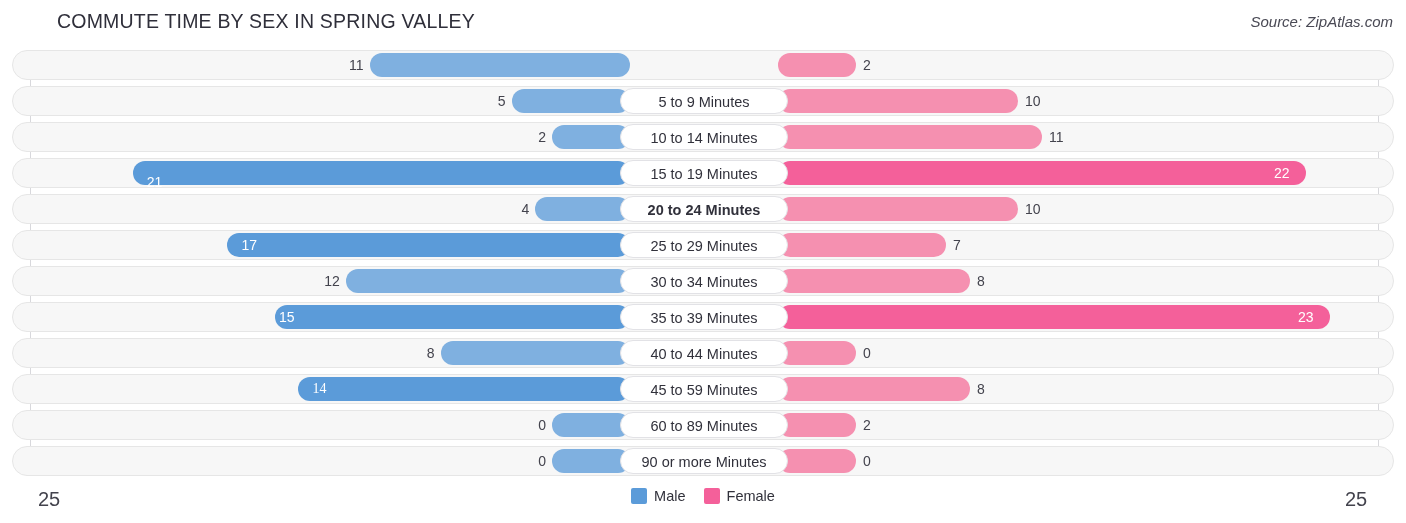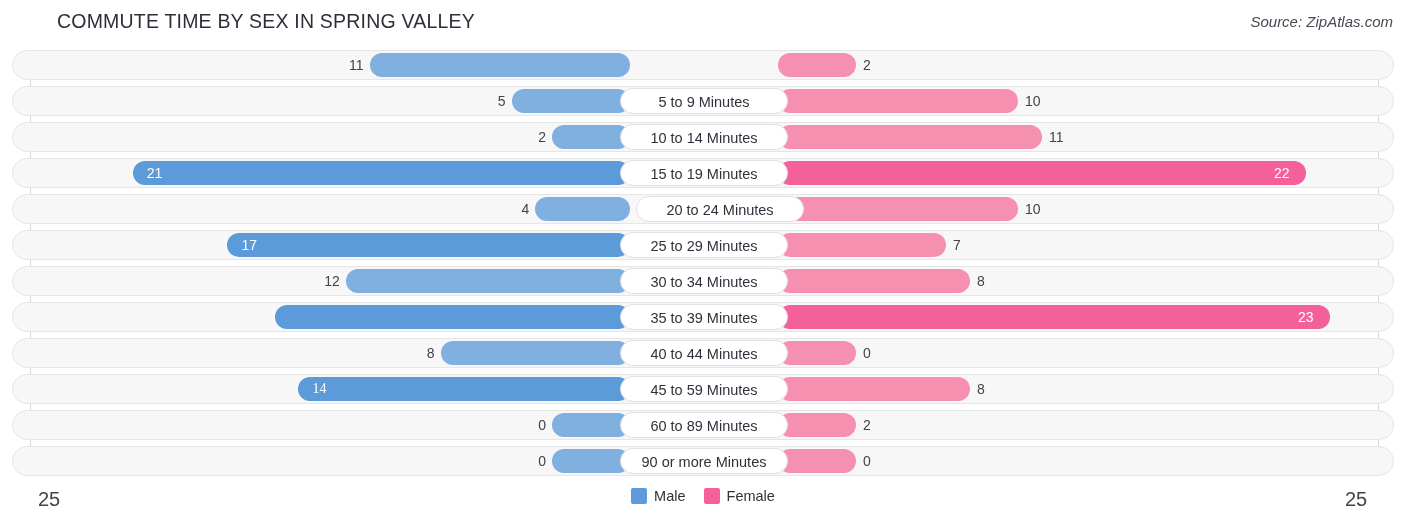--- a/index.html
+++ b/index.html
@@ -108,53 +108,53 @@
         <div class="track"></div>
         <div class="bar bar-male" style="left: 540px; width: 78px;"></div>
         <div class="val" style="right: 848px;">2</div>
         <div class="bar bar-female" style="left: 766px; width: 264px;"></div>
         <div class="val" style="left: 1037px;">11</div>
         <div class="cat-pill" style="left: 608px; width: 168px;">10 to 14 Minutes</div>
       </div>
       <div class="row" style="top: 114px;">
         <div class="track"></div>
         <div class="bar bar-male hi" style="left: 120.72px; width: 497.28px;"></div>
-        <div class="val inside" style="left: 134.72px;">21</div>
+        <div class="val inside" style="left: 134.72px; margin-top: 9px;">21</div>
         <div class="bar bar-female hi" style="left: 766px; width: 528px;"></div>
         <div class="val inside" style="left: 1262px;">22</div>
         <div class="cat-pill" style="left: 608px; width: 168px;">15 to 19 Minutes</div>
       </div>
       <div class="row" style="top: 150px;">
         <div class="track"></div>
         <div class="bar bar-male" style="left: 523.28px; width: 94.72px;"></div>
         <div class="val" style="right: 864.72px;">4</div>
         <div class="bar bar-female" style="left: 766px; width: 240px;"></div>
         <div class="val" style="left: 1013px;">10</div>
-        <div class="cat-pill" style="left: 624px; width: 168px;">20 to 24 Minutes</div>
+        <div class="cat-pill" style="left: 608px; width: 168px; font-weight: bold;">20 to 24 Minutes</div>
       </div>
       <div class="row" style="top: 186px;">
         <div class="track"></div>
         <div class="bar bar-male hi" style="left: 215.44px; width: 402.56px;"></div>
         <div class="val inside" style="left: 229.44px;">17</div>
         <div class="bar bar-female" style="left: 766px; width: 168px;"></div>
         <div class="val" style="left: 941px;">7</div>
         <div class="cat-pill" style="left: 608px; width: 168px;">25 to 29 Minutes</div>
       </div>
       <div class="row" style="top: 222px;">
         <div class="track"></div>
         <div class="bar bar-male" style="left: 333.84px; width: 284.16px;"></div>
         <div class="val" style="right: 1054.16px;">12</div>
         <div class="bar bar-female" style="left: 766px; width: 192px;"></div>
         <div class="val" style="left: 965px;">8</div>
         <div class="cat-pill" style="left: 608px; width: 168px;">30 to 34 Minutes</div>
       </div>
       <div class="row" style="top: 258px;">
         <div class="track"></div>
         <div class="bar bar-male hi" style="left: 262.8px; width: 355.2px;"></div>
-        <div class="val inside" style="left: 267px; margin-top: 20px;">15</div>
+        <div class="val inside" style="left: 267px;">15</div>
         <div class="bar bar-female hi" style="left: 766px; width: 552px;"></div>
         <div class="val inside" style="left: 1286px;">23</div>
         <div class="cat-pill" style="left: 608px; width: 168px;">35 to 39 Minutes</div>
       </div>
       <div class="row" style="top: 294px;">
         <div class="track"></div>
         <div class="bar bar-male" style="left: 428.56px; width: 189.44px;"></div>
         <div class="val" style="right: 959.44px;">8</div>
         <div class="bar bar-female" style="left: 766px; width: 78px;"></div>
         <div class="val" style="left: 851px;">0</div>

